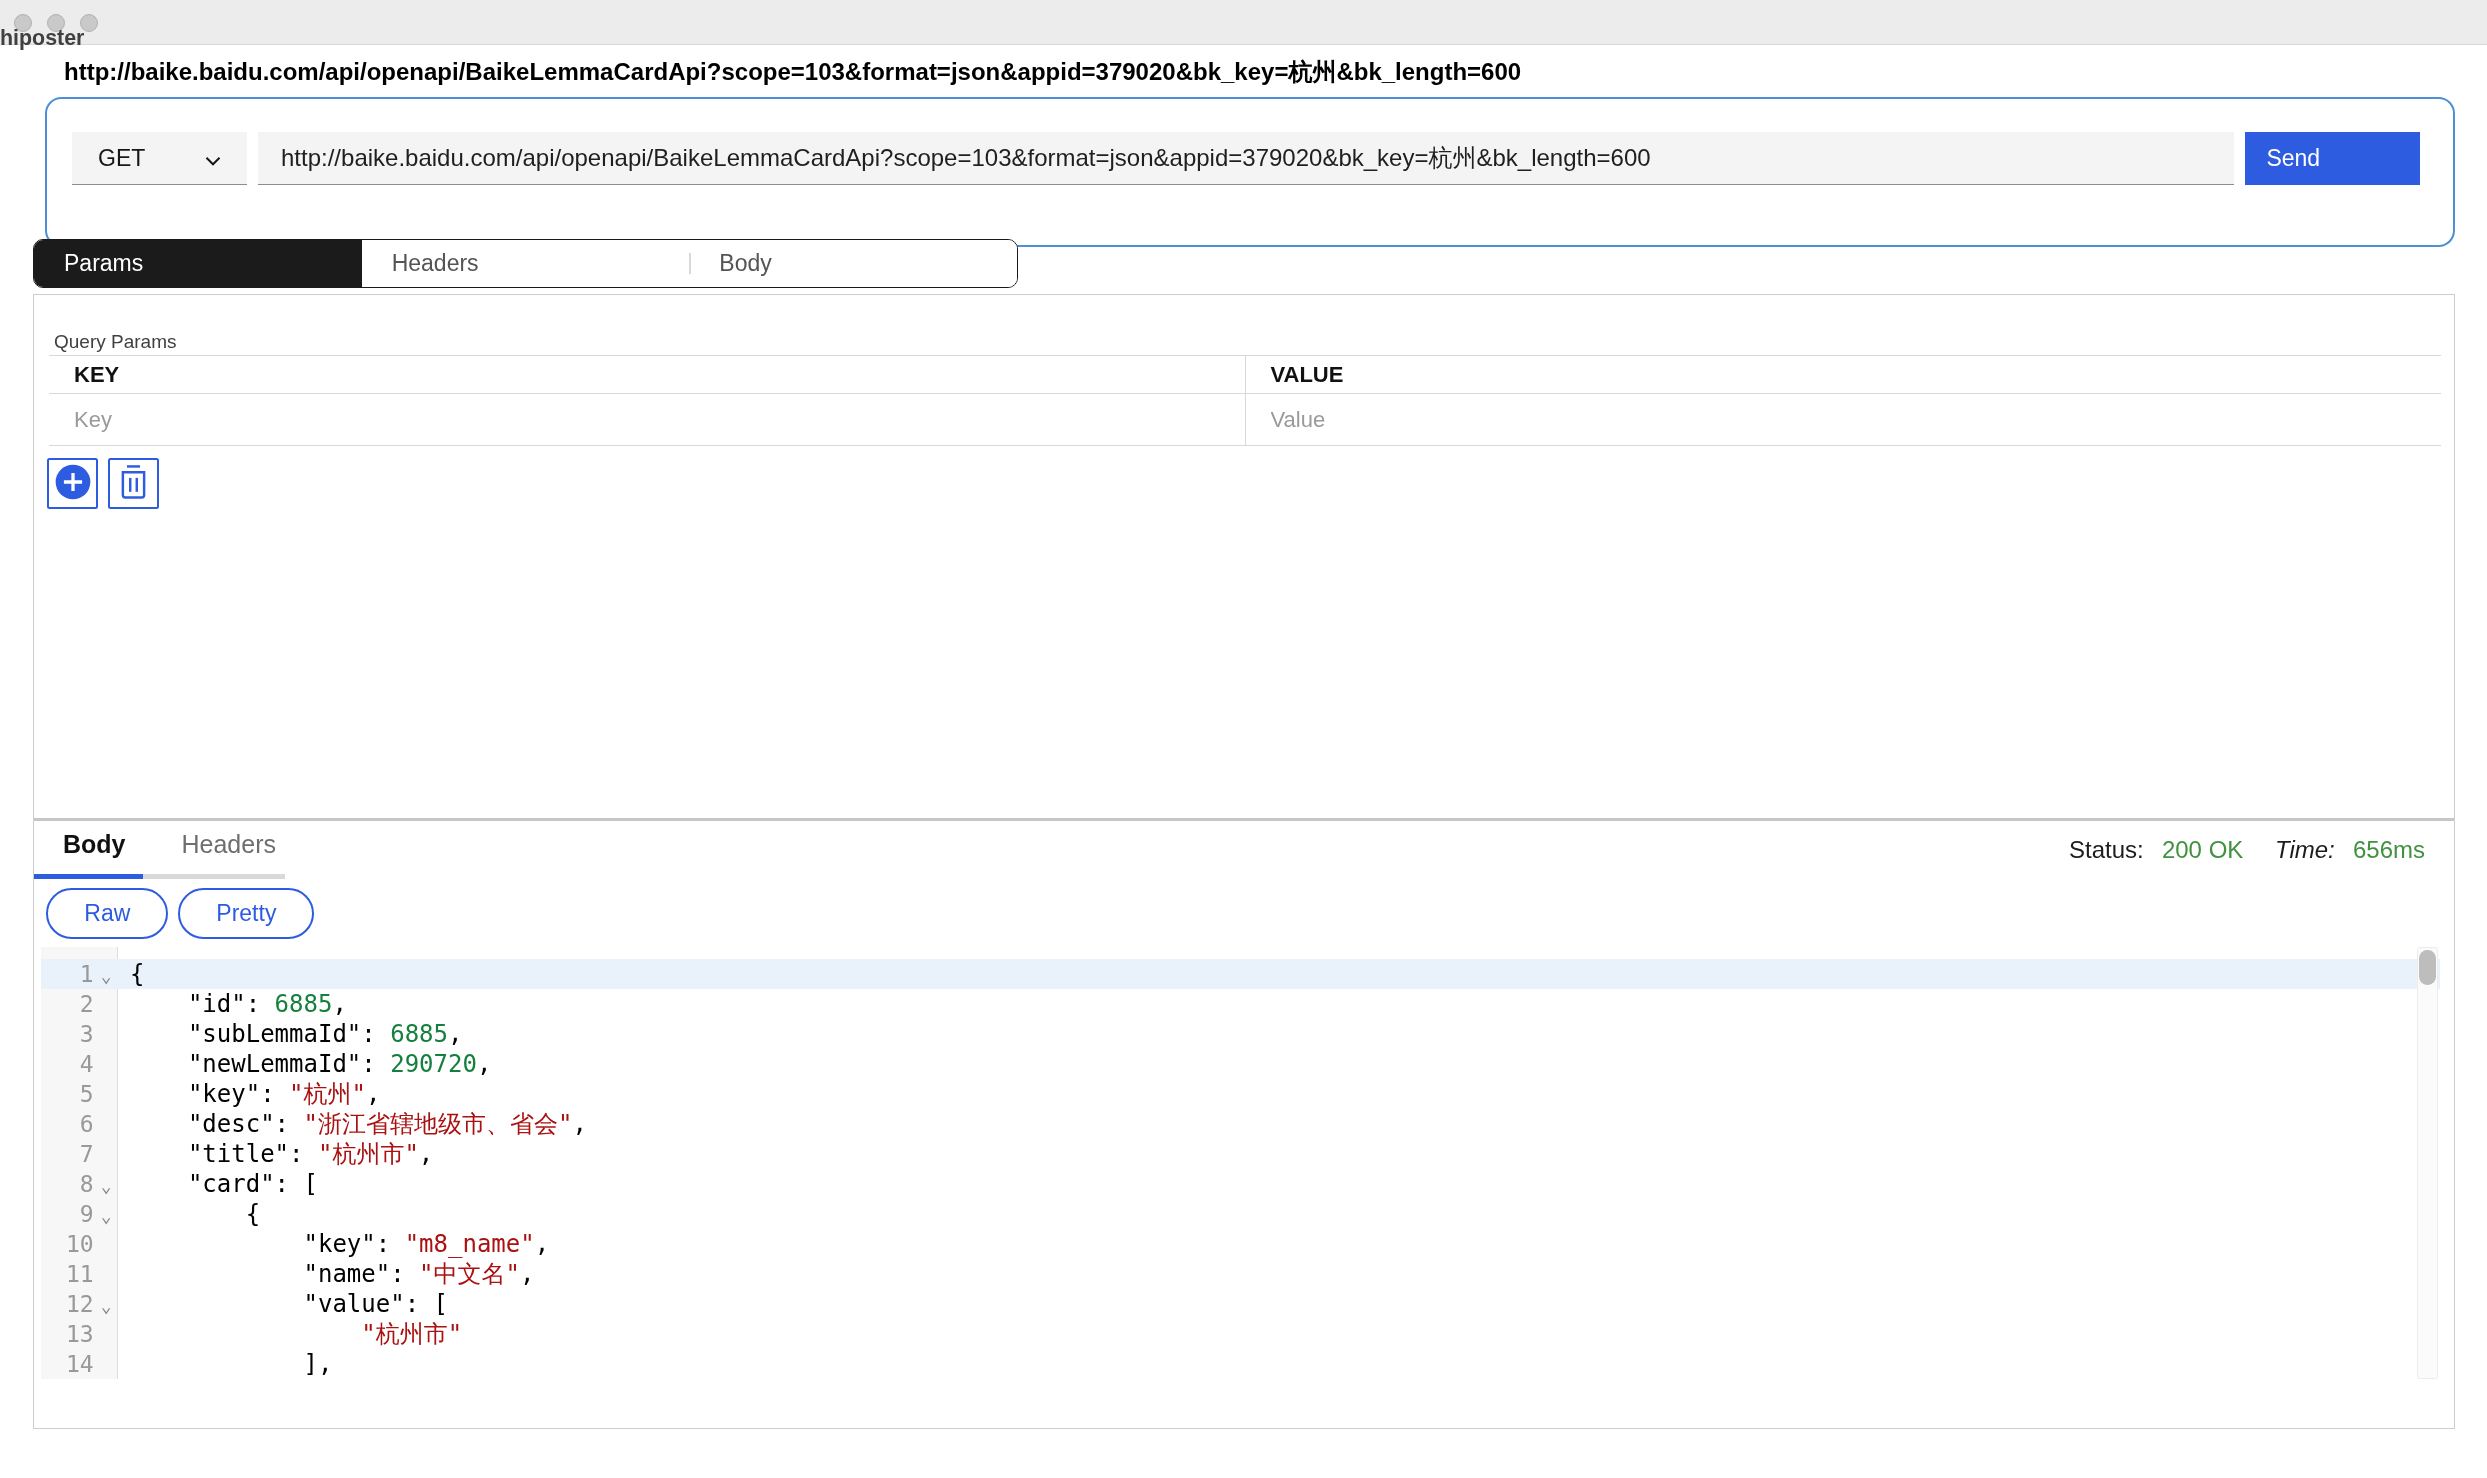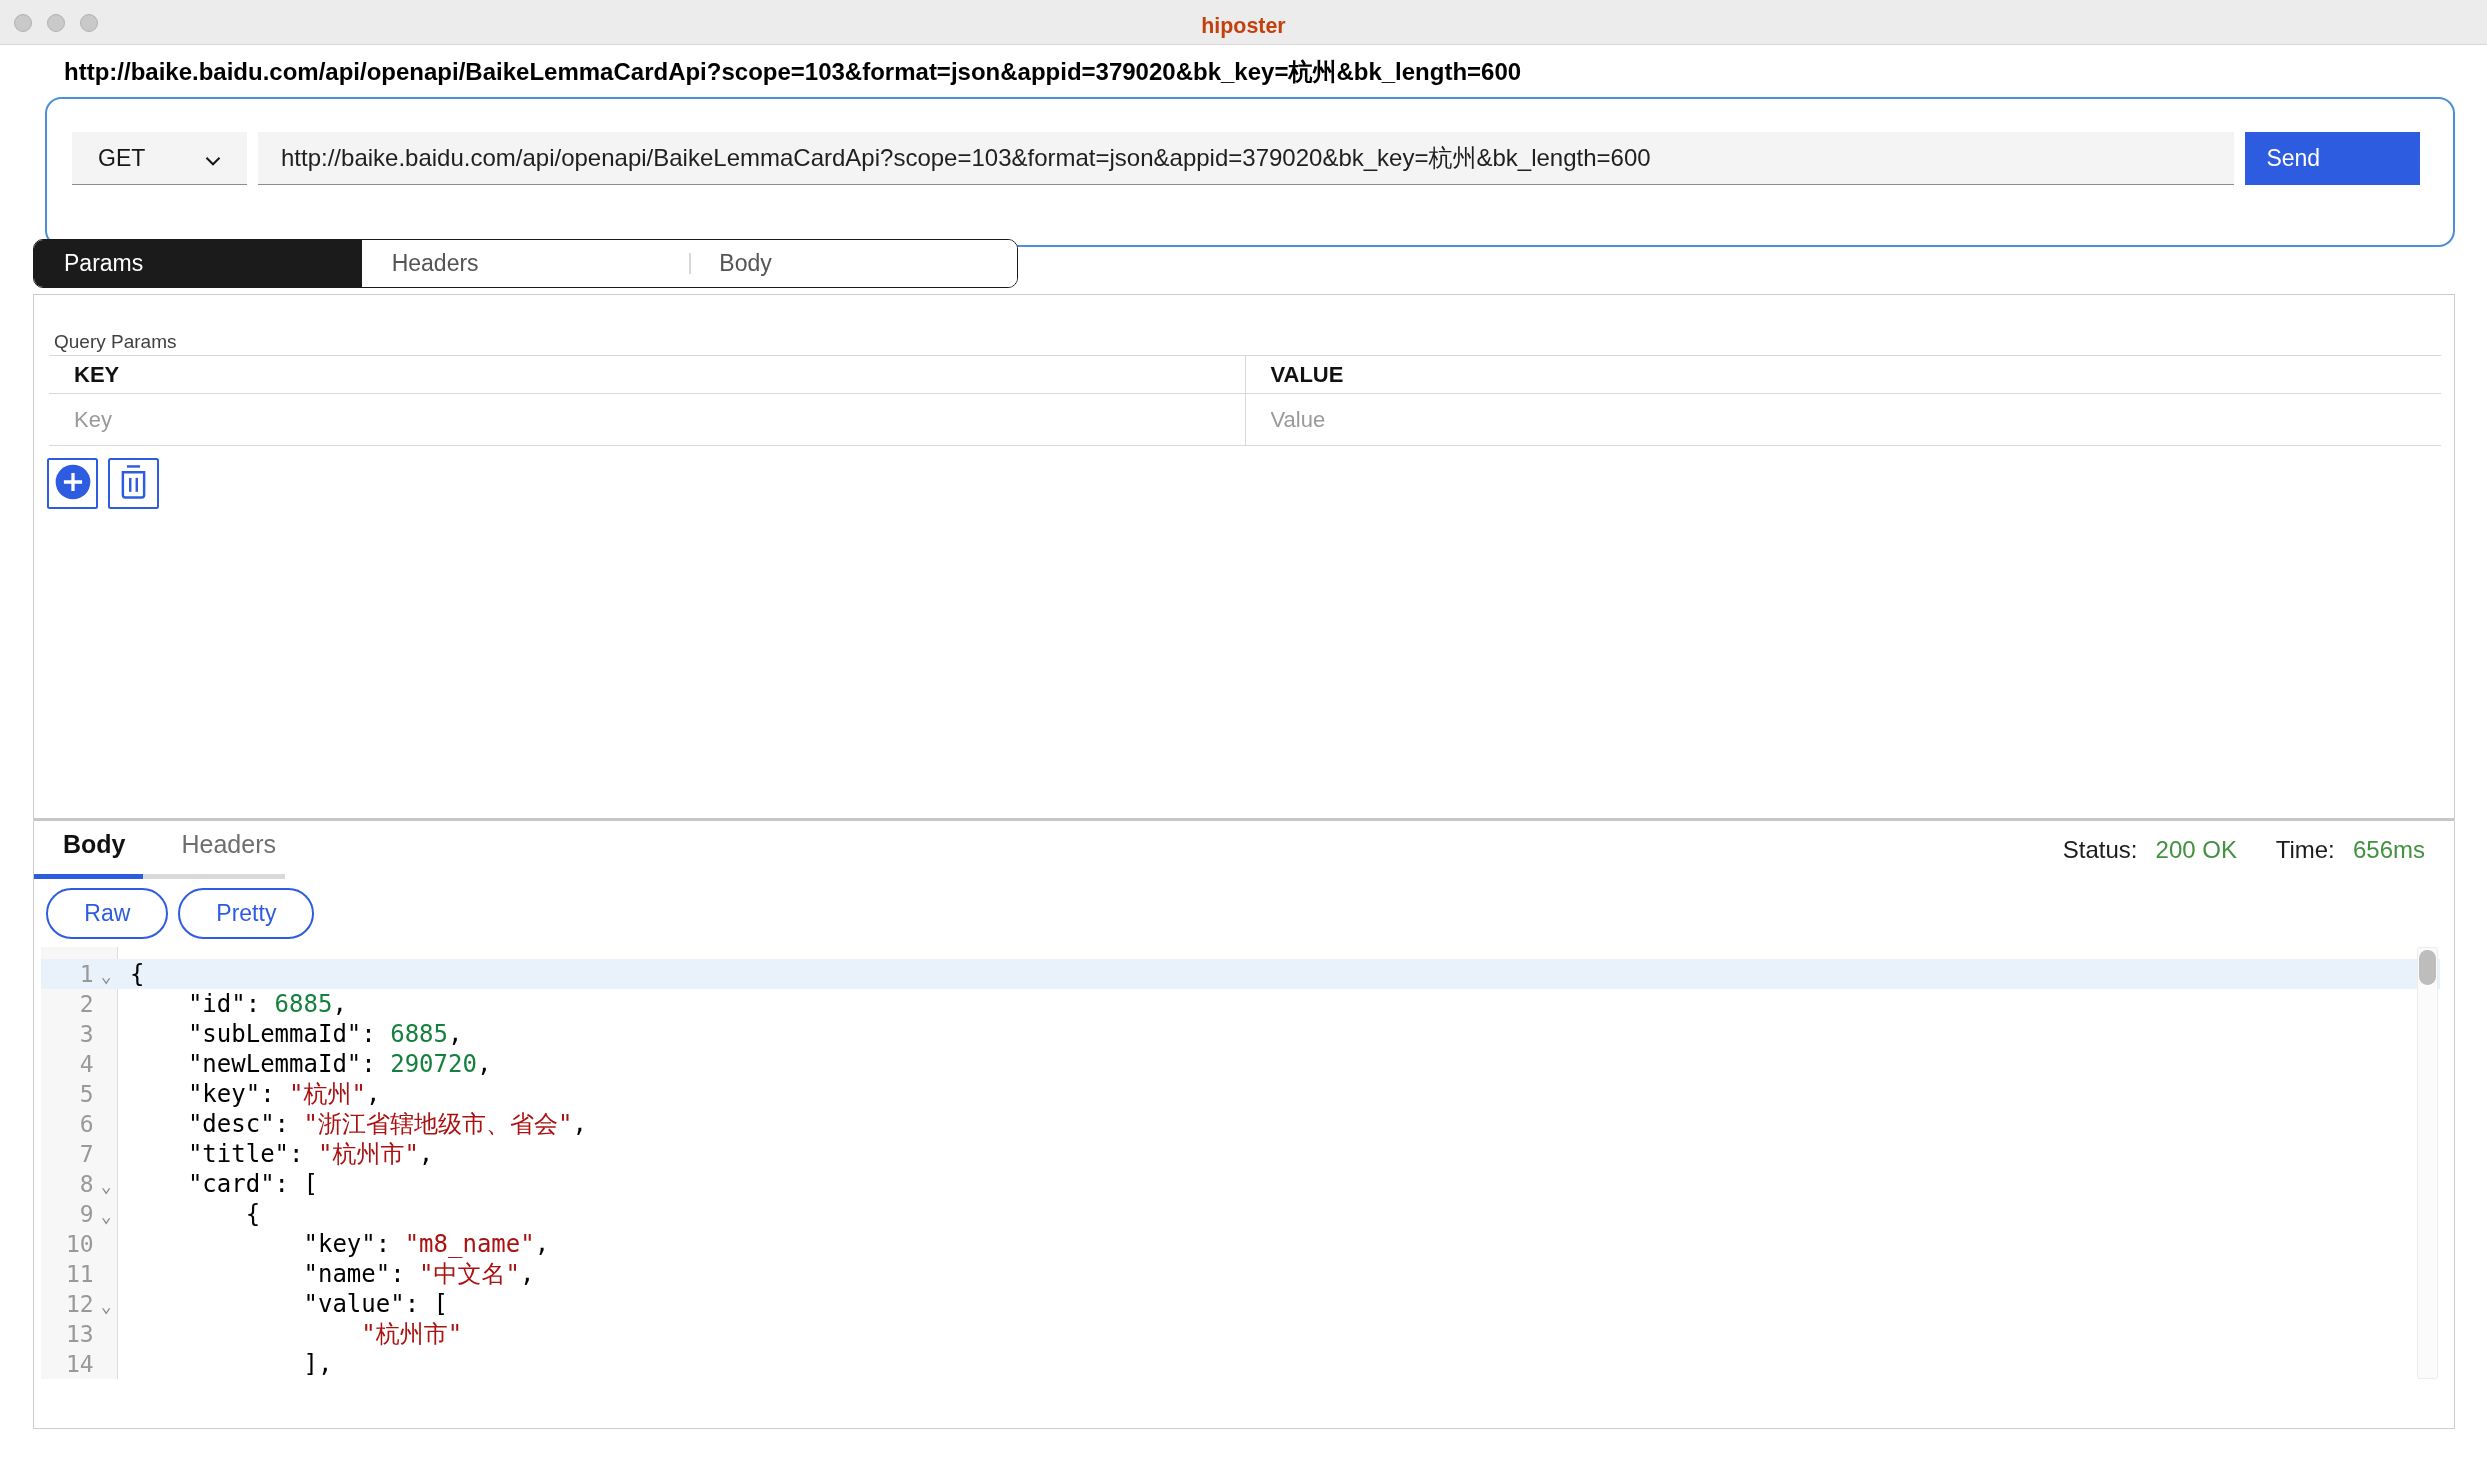--- a/index.html
+++ b/index.html
@@ -7,22 +7,22 @@
   .screen {
     position:relative; width:2487px; height:1479px; overflow:hidden;
     background:#ffffff; font-family:"Liberation Sans", sans-serif; color:#161616;
   }
   
   .titlebar { position:absolute; left:0; top:0; width:2487px; height:45px;
     background:#ececec; border-bottom:0.8px solid #d8d8d8; }
   .traffic { position:absolute; top:14px; width:18px; height:18px; border-radius:50%;
     background:#c9c9c9; border:0.8px solid #b2b2b2; }
   .t1{left:14px;} .t2{left:47px;} .t3{left:80px;}
-  .win-title { position:absolute; left:0; right:0; top:14px; text-align:center;
-    font-size:21.4px; font-weight:bold; color:#c2410c; }
+  .win-title { position:absolute; left:0; right:0; top:26px; 
+    font-size:21.4px; font-weight:bold; color:#404040; }
   
   .url-heading { position:absolute; left:64px; top:56px; font-size:24px; font-weight:bold; color:#000; }
   
   .req-bar { position:absolute; left:45px; top:97px; width:2410px; height:150px;
     border:2.5px solid #4d8fd6; border-radius:16.4px; background:#fff; }
   .method-select { position:absolute; left:25px; top:33px; width:175px; height:53px;
     background:#f4f4f4; border-bottom:1.6px solid #8d8d8d; display:flex; align-items:center;
     padding-left:26px; font-size:23px; color:#161616; cursor:pointer; }
   .method-select .chev { position:absolute; right:25px; top:20px; width:18px; height:18px; }
   .chev svg { display:block; }
@@ -62,21 +62,21 @@
   .panel-divider { position:absolute; left:0; top:523px; width:100%; height:2.5px; background:#c6c6c6; }
   
   .resp-tabs { position:absolute; left:29px; top:535px; display:flex; }
   .resp-tab { font-size:25px; color:#6e6e6e; cursor:pointer; }
   .resp-tab.active { font-weight:bold; color:#111; }
   .resp-tab + .resp-tab { margin-left:56px; }
   .tab-track-active { position:absolute; left:0px; top:579px; width:109px; height:5px; background:#2d5ce0; }
   .tab-track-rest { position:absolute; left:109px; top:579px; width:142px; height:5px; background:#d9d9d9; }
   .resp-status { position:absolute; right:29px; top:541px; font-size:24px; color:#1c1c1c; }
   .resp-status .green { color:#41913f; }
-  .resp-status .lbl { margin-left:32px; }
+  .resp-status .lbl { margin-left:25px;font-style:italic; }
   .resp-status .val { margin-left:11.5px; }
   .view-pills { position:absolute; left:12.3px; top:593px; display:flex; gap:10px; }
   .pill { height:51px; padding:0 36px; border:2.5px solid #2d5ce0; border-radius:25.5px;
     background:#fff; color:#2d5ce0; font-size:23px; display:flex; align-items:center; cursor:pointer; }
   
   .editor { position:absolute; left:6.6px; top:652px; width:2399px; height:432px;
     background:#fff; overflow:hidden; font-family:"DejaVu Sans Mono", monospace; }
   .gutter-bg { position:absolute; left:0; top:0; bottom:0; width:77px;
     background:#f7f7f7; border-right:0.8px solid #dddddd; }
   .code-lines { position:absolute; left:0; top:11.5px; right:0; }

